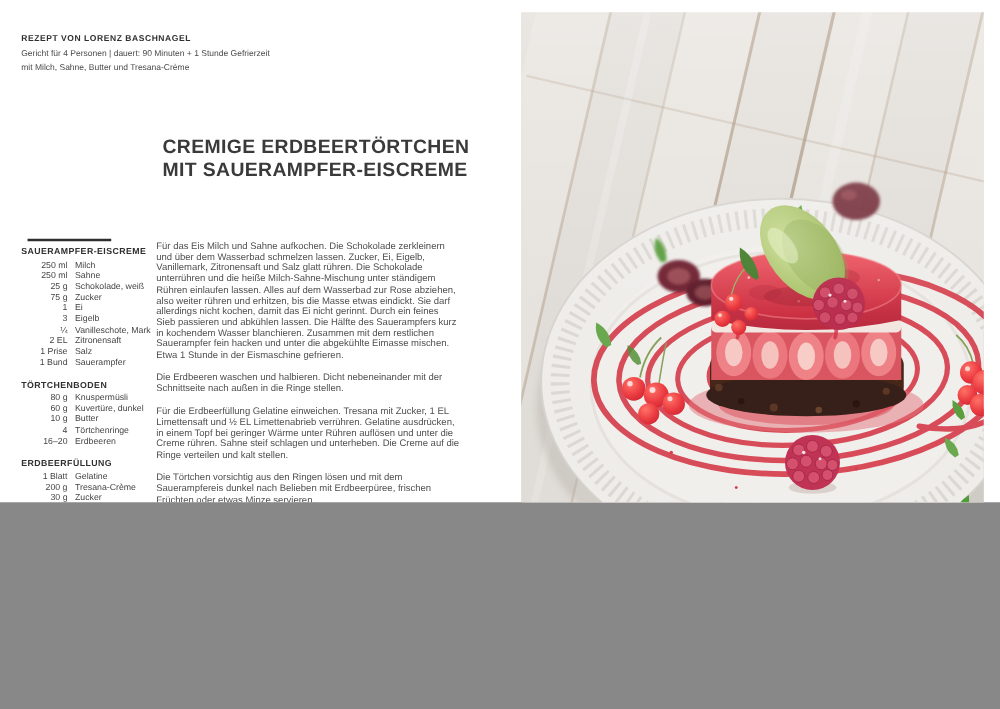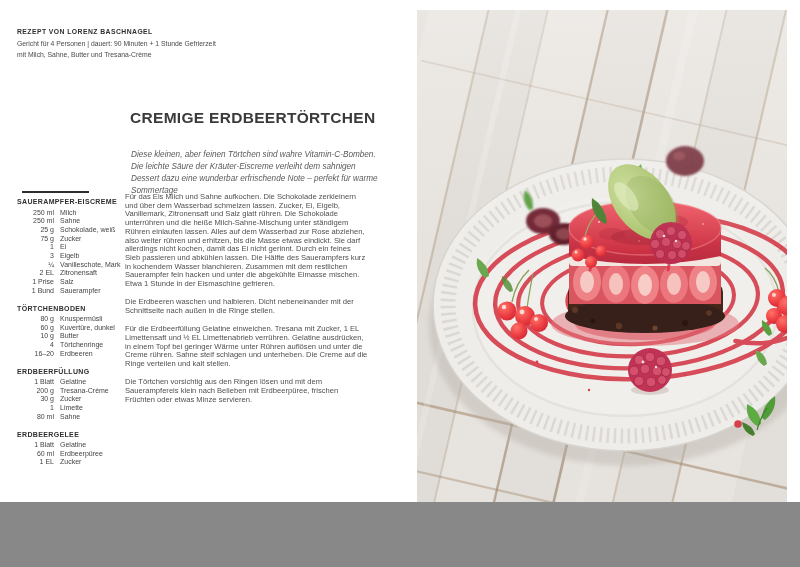--- a/index.html
+++ b/index.html
@@ -1,16 +1,16 @@
 <!DOCTYPE html>
 <html><head>
 <meta charset="utf-8">
 <style>
   html,body{margin:0;padding:0;background:#888;}
-  #page{position:relative;width:800px;height:502px;background:#ffffff;overflow:hidden;
+  #page{position:relative;width:800px;height:402px;background:#ffffff;overflow:hidden;
         font-family:"Liberation Sans", sans-serif;color:#4b4b4b;margin:0 auto;}
 
   
   .meta{position:absolute;left:17px;top:26px;width:330px;font-size:6.8px;line-height:11px;color:#4a4a4a;}
   .meta .byline{font-weight:bold;color:#2f2f2f;letter-spacing:.45px;margin-bottom:1px;}
 
   
   .title{position:absolute;left:130px;top:99px;width:290px;font-weight:bold;color:#3a3a3a;
          font-size:15.5px;line-height:18.5px;letter-spacing:.3px;}
   .intro{position:absolute;left:131px;top:141px;width:252px;font-style:italic;
@@ -41,23 +41,23 @@
 <div id="page">
 
   <div class="meta">
     <div class="byline">REZEPT VON LORENZ BASCHNAGEL</div>
     <div>Gericht für 4 Personen | dauert: 90 Minuten + 1 Stunde Gefrierzeit</div>
     <div>mit Milch, Sahne, Butter und Tresana-Crème</div>
   </div>
 
   <h1 class="title">
     <span>CREMIGE ERDBEERTÖRTCHEN</span><br>
+    <span>MIT SAUERAMPFER-EISCREME</span>
   </h1>
 
-  <p class="intro">Diese kleinen, aber feinen Törtchen sind wahre Vitamin-C-Bomben. Die leichte Säure der Kräuter-Eiscreme verleiht dem sahnigen Dessert dazu eine wunderbar erfrischende Note – perfekt für warme Sommertage</p>
 
   <div class="rule"></div>
 
   <aside id="ingredients">
     <section class="ing-section">
       <h3 class="ing-header">SAUERAMPFER-EISCREME</h3>
       <div class="ing-rows">
     <div class="ing-row">
       <span class="qty">250 ml</span>
       <span class="item">Milch</span>
@@ -193,21 +193,21 @@
 
   <main id="instructions">
     <p class="step">Für das Eis Milch und Sahne aufkochen. Die Schokolade zerkleinern und über dem Wasserbad schmelzen lassen. Zucker, Ei, Eigelb, Vanillemark, Zitronensaft und Salz glatt rühren. Die Schokolade unterrühren und die heiße Milch-Sahne-Mischung unter ständigem Rühren einlaufen lassen. Alles auf dem Wasserbad zur Rose abziehen, also weiter rühren und erhitzen, bis die Masse etwas eindickt. Sie darf allerdings nicht kochen, damit das Ei nicht gerinnt. Durch ein feines Sieb passieren und abkühlen lassen. Die Hälfte des Sauerampfers kurz in kochendem Wasser blanchieren. Zusammen mit dem restlichen Sauerampfer fein hacken und unter die abgekühlte Eimasse mischen. Etwa 1 Stunde in der Eismaschine gefrieren.</p>
 
 
     <p class="step">Die Erdbeeren waschen und halbieren. Dicht nebeneinander mit der Schnittseite nach außen in die Ringe stellen.</p>
 
     <p class="step">Für die Erdbeerfüllung Gelatine einweichen. Tresana mit Zucker, 1 EL Limettensaft und ½ EL Limettenabrieb verrühren. Gelatine ausdrücken, in einem Topf bei geringer Wärme unter Rühren auflösen und unter die Creme rühren. Sahne steif schlagen und unterheben. Die Creme auf die Ringe verteilen und kalt stellen.</p>
 
 
-    <p class="step">Die Törtchen vorsichtig aus den Ringen lösen und mit dem Sauerampfereis klein nach Belieben mit Erdbeerpüree, frischen Früchten oder etwas Minze servieren.</p>
+    <p class="step">Die Törtchen vorsichtig aus den Ringen lösen und mit dem Sauerampfereis dunkel nach Belieben mit Erdbeerpüree, frischen Früchten oder etwas Minze servieren.</p>
   </main>
 
   <figure class="photo" style="margin:0" role="img" aria-label="Erdbeertörtchen mit Sauerampfer-Eiscreme, Himbeeren, Johannisbeeren und Minze auf weißem Teller mit Erdbeersauce-Spirale auf weißem Holztisch">
     <svg viewBox="0 0 370 537" xmlns="http://www.w3.org/2000/svg">
       <defs>
         <linearGradient id="geleeG" x1="0" y1="0" x2="0" y2="1">
           <stop offset="0" stop-color="#ee5a64"></stop>
             <stop offset="1" stop-color="#c92e41"></stop>
         </linearGradient>
         <linearGradient id="geleeSideG" x1="0" y1="0" x2="0" y2="1">

